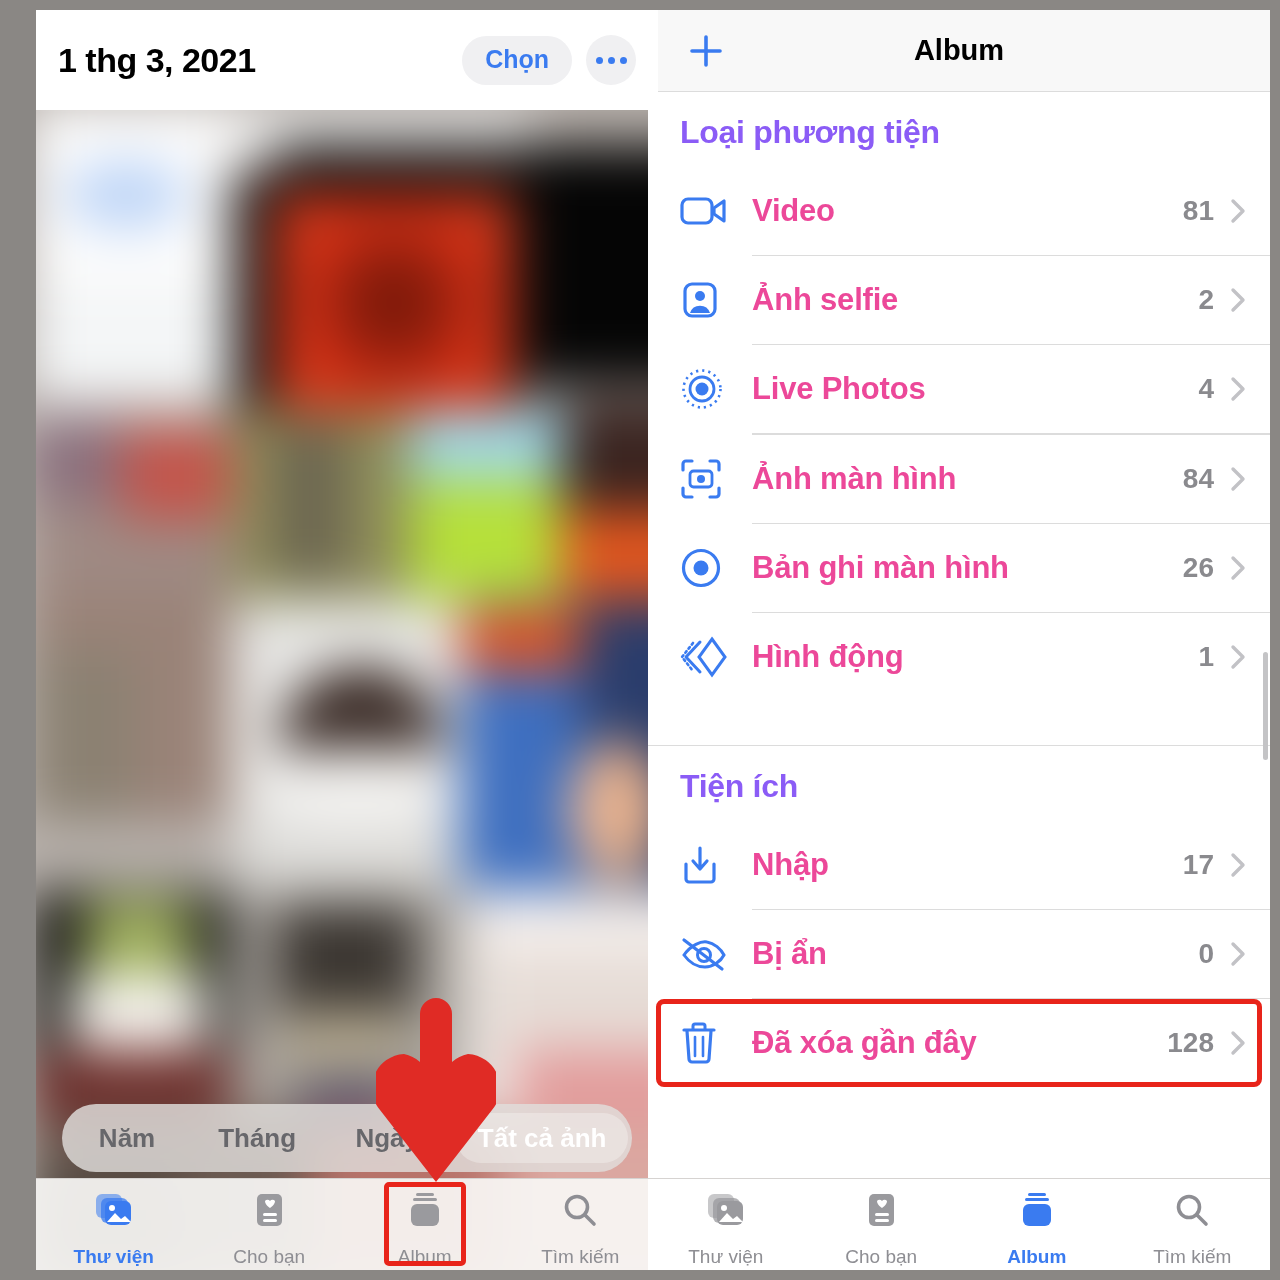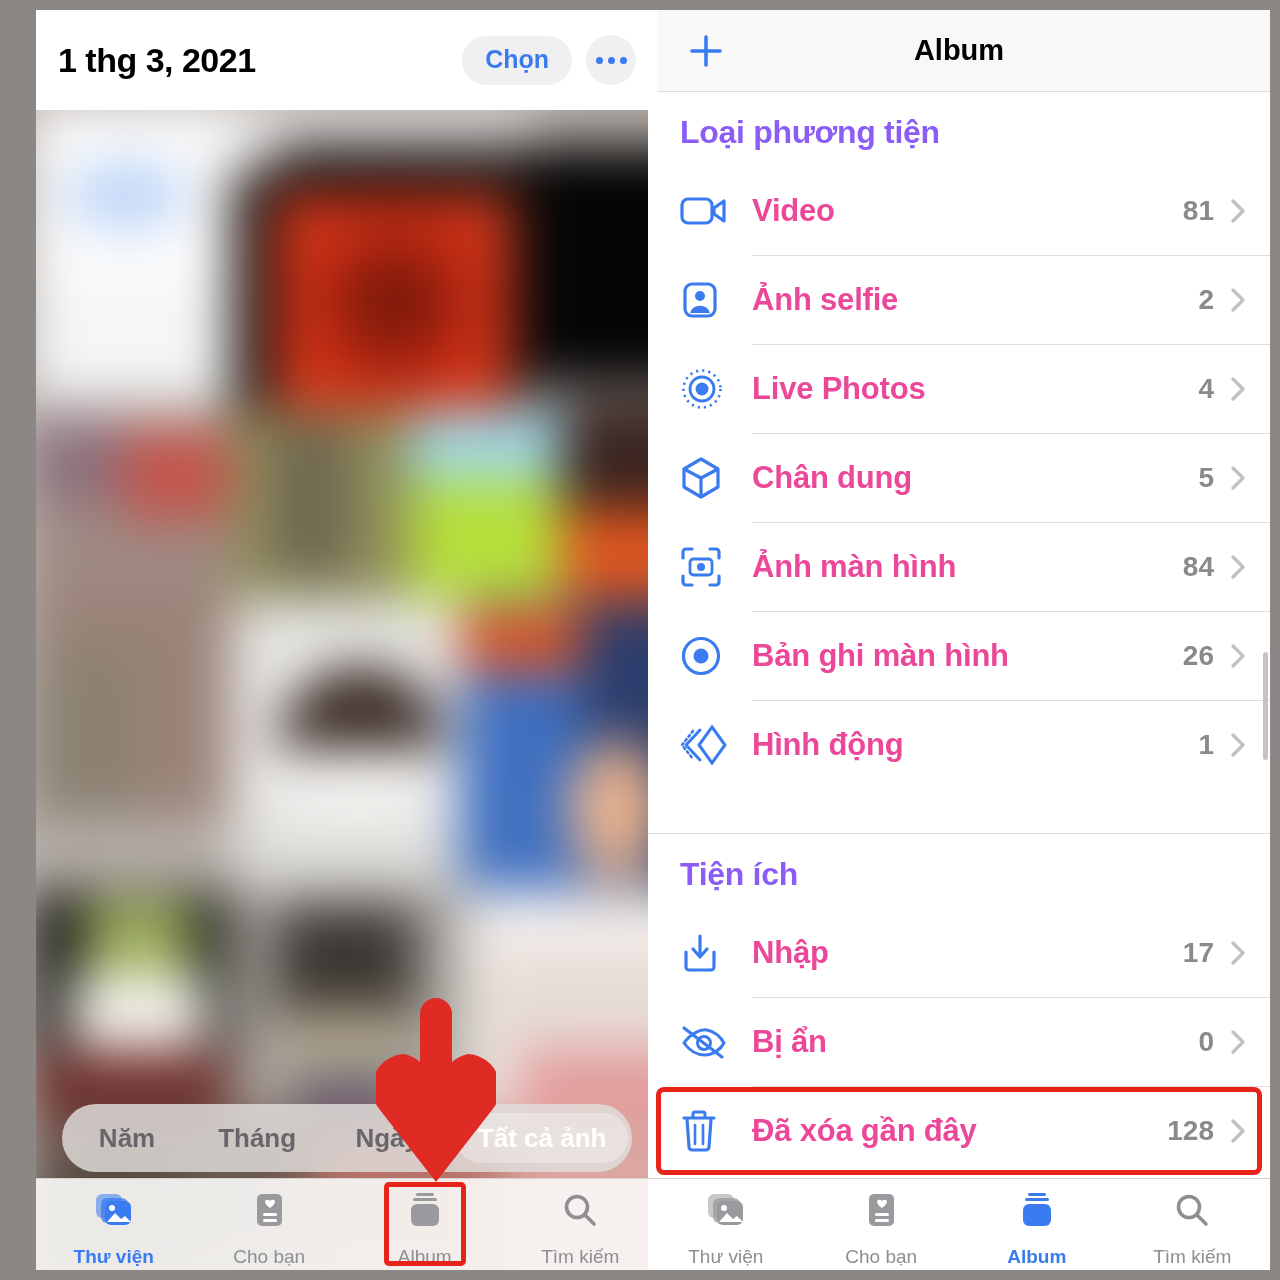--- a/index.html
+++ b/index.html
@@ -372,36 +372,20 @@
         <div class="row-label">Live Photos</div>
         <div class="row-count">4</div>
         <div class="row-chevron">
           <svg width="16" height="26" viewBox="0 0 16 26">
               <path d="M3 3 L13 13 L3 23" fill="none" stroke="#c2c2c6" stroke-width="3.4" stroke-linecap="round" stroke-linejoin="round"></path>
             </svg>
         </div>
       </div>
       <div class="divider"></div>
 
-      <div class="row">
-        <div class="row-icon">
-          <svg width="42" height="44" viewBox="0 0 42 44">
-            <path d="M21 3 L38 13 L38 31 L21 41 L4 31 L4 13 Z" fill="none" stroke="#3a7bf0" stroke-width="3.2" stroke-linejoin="round"></path>
-            <path d="M4 13 L21 22 L38 13" fill="none" stroke="#3a7bf0" stroke-width="3.2" stroke-linejoin="round"></path>
-            <path d="M21 22 L21 41" fill="none" stroke="#3a7bf0" stroke-width="3.2"></path>
-          </svg>
-        </div>
-        <div class="row-label">Chân dung</div>
-        <div class="row-count">5</div>
-        <div class="row-chevron">
-          <svg width="16" height="26" viewBox="0 0 16 26">
-              <path d="M3 3 L13 13 L3 23" fill="none" stroke="#c2c2c6" stroke-width="3.4" stroke-linecap="round" stroke-linejoin="round"></path>
-            </svg>
-        </div>
-      </div>
       <div class="divider"></div>
 
       <div class="row">
         <div class="row-icon">
           <svg width="42" height="42" viewBox="0 0 42 42">
             <path d="M3 12 L3 6 a3 3 0 0 1 3-3 L12 3" fill="none" stroke="#3a7bf0" stroke-width="3.2" stroke-linecap="round"></path>
             <path d="M30 3 L36 3 a3 3 0 0 1 3 3 L39 12" fill="none" stroke="#3a7bf0" stroke-width="3.2" stroke-linecap="round"></path>
             <path d="M39 30 L39 36 a3 3 0 0 1 -3 3 L30 39" fill="none" stroke="#3a7bf0" stroke-width="3.2" stroke-linecap="round"></path>
             <path d="M12 39 L6 39 a3 3 0 0 1 -3 -3 L3 30" fill="none" stroke="#3a7bf0" stroke-width="3.2" stroke-linecap="round"></path>
             <rect x="10" y="13" width="22" height="16" rx="3.5" fill="none" stroke="#3a7bf0" stroke-width="2.8"></rect>

